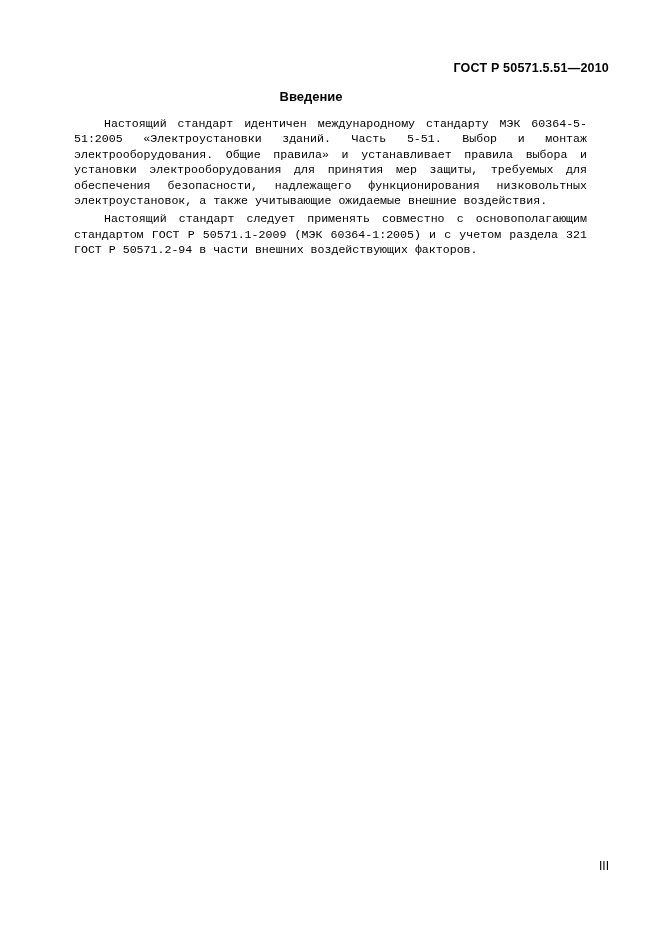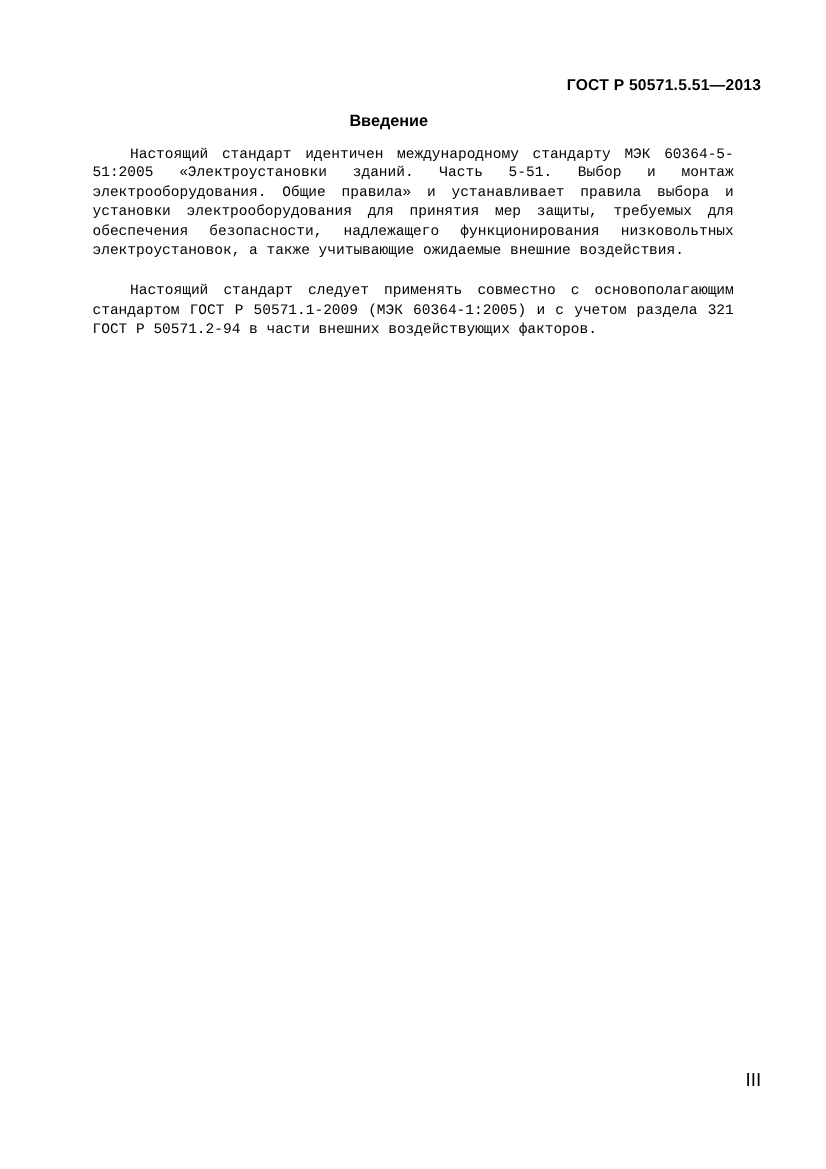--- a/index.html
+++ b/index.html
@@ -50,35 +50,35 @@
   .para {
     font-size: 11.6px;
     line-height: 15.4px;
     text-align: justify;
     text-indent: 30px;
     margin: 0 0 0 0;
     hyphens: manual;
     font-family: Liberation Mono, monospace;
   }
   .para + .para {
-    margin-top: 17px;
+    margin-top: 3px;
   }
   .page-number {
     position: absolute;
     bottom: 62px;
     right: 52px;
-    font-size: 15px;
+    font-size: 12px;
   }
 </style>
 </head>
 <body>
 
 <div class="page">
 
-  <div class="header-standard">ГОСТ Р 50571.5.51—2013</div>
+  <div class="header-standard">ГОСТ Р 50571.5.51—2010</div>
 
   <div class="doc-title">Введение</div>
 
   <div class="body-block">
     <p class="para">Настоящий стандарт идентичен международному стандарту МЭК 60364-5-51:2005 «Электроуста­новки зданий. Часть 5-51. Выбор и монтаж электрооборудования. Общие правила» и устанавливает правила выбора и установки электрооборудования для принятия мер защиты, требуемых для обеспе­чения безопасности, надлежащего функционирования низковольтных электроустановок, а также учиты­вающие ожидаемые внешние воздействия.</p>
     <p class="para">Настоящий стандарт следует применять совместно с основополагающим стандартом ГОСТ Р 50571.1-2009 (МЭК 60364-1:2005) и с учетом раздела 321 ГОСТ Р 50571.2-94 в части внешних воздей­ствующих факторов.</p>
   </div>
 
   <div class="page-number">III</div>
 

